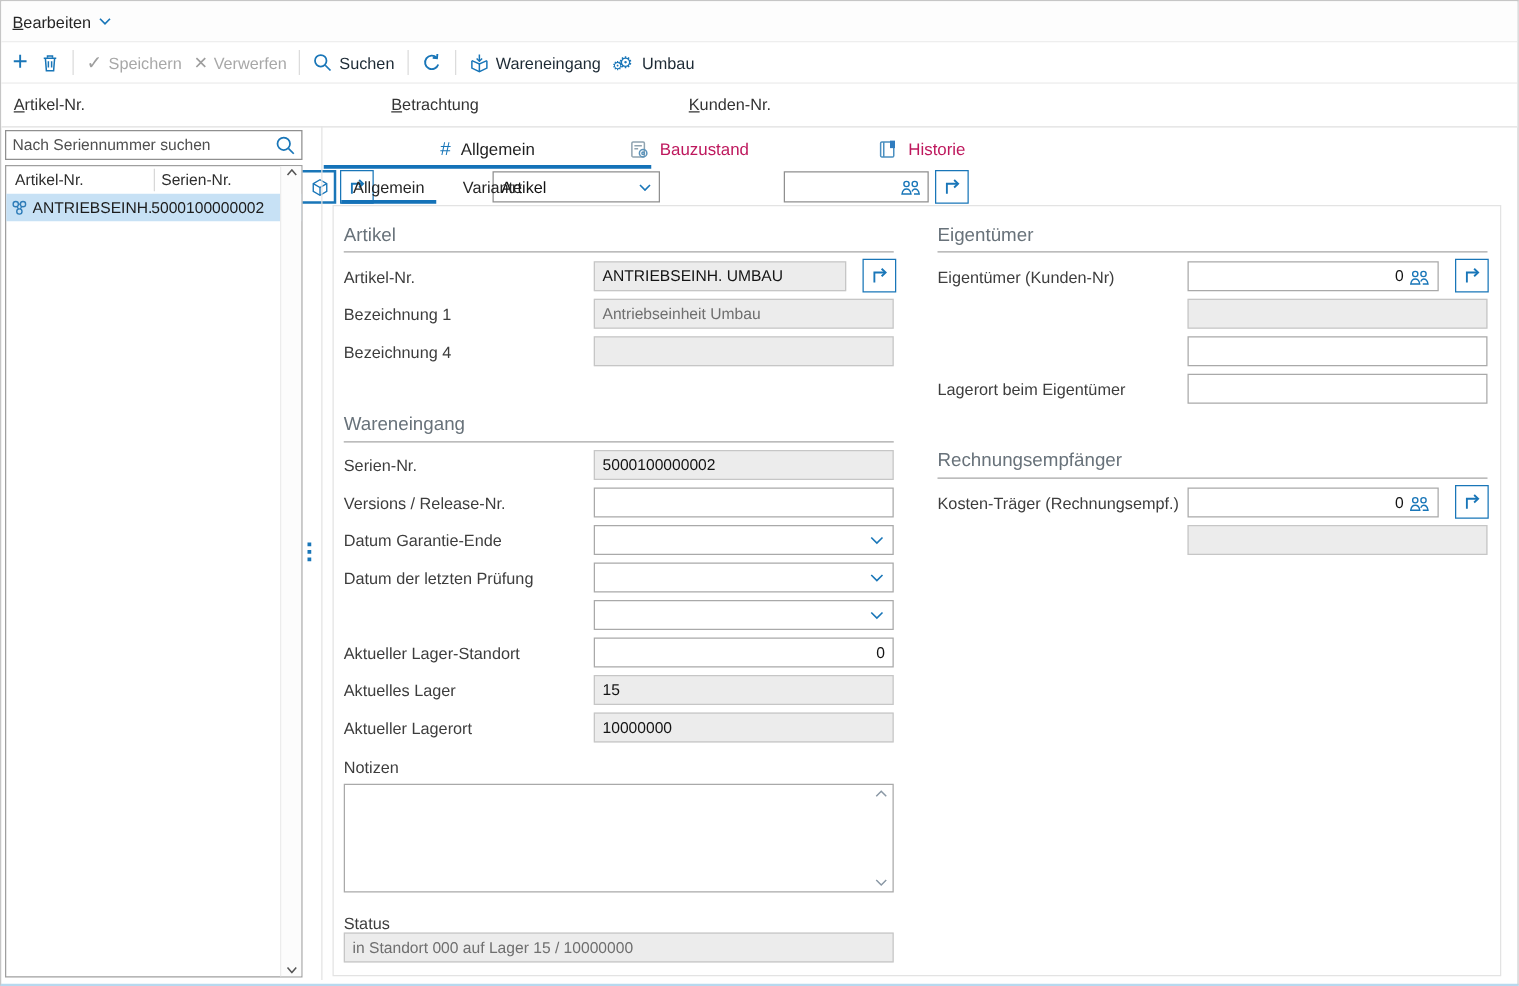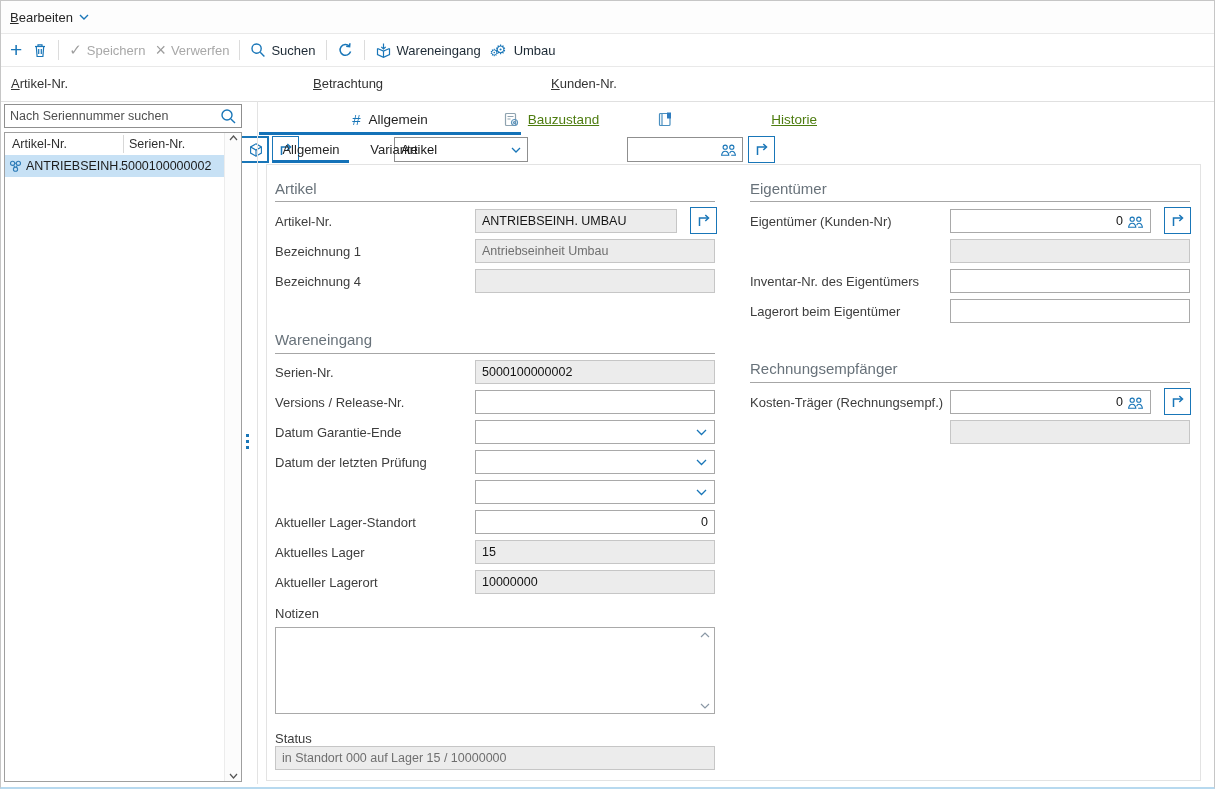--- a/index.html
+++ b/index.html
@@ -48,21 +48,21 @@
   .vscroll{position:absolute;right:0;top:0;bottom:0;width:16px;border-left:1px solid #ececec;background:#fcfcfc;}
   .vscroll .up{position:absolute;top:2px;left:0;right:0;display:flex;justify-content:center;}
   .vscroll .dn{position:absolute;bottom:2px;left:0;right:0;display:flex;justify-content:center;}
   .splitter{position:absolute;left:245px;top:433px;display:flex;flex-direction:column;gap:3px;}
   .splitter i{width:3px;height:3px;background:#1976b8;display:block;}
 
   
   .main-sep{position:absolute;left:256px;top:100px;width:1px;height:683px;background:#e3e3e3;}
   .mtab{position:absolute;top:104px;height:28px;display:flex;align-items:center;justify-content:center;gap:8px;font-size:13.5px;cursor:default;}
   .mtab.active{color:#1f1f1f;}
-  .mtab.inactive{color:#4d7c0f;text-decoration:underline;}
+  .mtab.inactive{color:#be185d;}
   .mtab .hash{color:#1976b8;font-size:15px;font-weight:400;}
   .mtab-underline{position:absolute;left:258px;top:131px;width:262px;height:3px;background:#1472b8;}
   .stab{position:absolute;top:138px;height:21px;display:flex;align-items:center;justify-content:center;font-size:13px;color:#262626;cursor:default;}
   .stab-underline{position:absolute;left:272px;top:159px;width:76px;height:3px;background:#1472b8;}
 
   
   .panel{position:absolute;left:265px;top:163px;width:935px;height:617px;border:1px solid #e3e3e3;box-sizing:border-box;background:#fff;}
   .sec-title{position:absolute;font-size:15px;color:#68727a;}
   .sec-rule{position:absolute;height:1px;background:#a6a6a6;width:440px;}
   .flabel{position:absolute;height:24px;display:flex;align-items:center;font-size:13px;color:#3d3d3d;white-space:nowrap;}
@@ -265,21 +265,21 @@
     <svg width="17" height="17" viewBox="0 0 17 17">
         <g fill="none" stroke="#8fa3b0" stroke-width="1.2">
           <rect x="2.5" y="2.5" width="10" height="12" rx="1"></rect>
           <path d="M4.5 5.5h6M4.5 8h3"></path>
           <circle cx="11.5" cy="11.5" r="3" stroke="#5b93bb"></circle>
           <circle cx="11.5" cy="11.5" r="1" stroke="#5b93bb"></circle>
         </g>
       </svg>
     <span>Bauzustand</span>
   </div>
-  <div class="mtab inactive" style="left:656px;width:160px;justify-content:space-between;">
+  <div class="mtab inactive" style="left:656px;width:160px;">
     <svg width="17" height="17" viewBox="0 0 17 17">
         <g fill="none" stroke="#4a8fc0" stroke-width="1.2">
           <rect x="2.5" y="2.5" width="10.5" height="12" rx="1"></rect>
           <path d="M5 2.5v12"></path>
         </g>
         <rect x="10" y="1.5" width="4" height="6" fill="#2f7cbf"></rect>
       </svg>
     <span>Historie</span>
   </div>
 
@@ -415,21 +415,20 @@
           <g fill="none" stroke="#1976b8" stroke-width="1.5">
             <polyline points="3.5,13 3.5,5 12,5"></polyline>
             <polyline points="9.3,2 12.5,5 9.3,8"></polyline>
           </g>
         </svg>
     </div>
     <div class="fld ro" style="left:683px;top:74px;width:240px;">
         <span class="val"></span>
       </div>
 
-    <div class="flabel" style="left:483px;top:104px;">Inventar-Nr. des Eigentümers</div>
     <div class="fld" style="left:683px;top:104px;width:240px;">
         <span class="val"></span>
       </div>
 
     <div class="flabel" style="left:483px;top:134px;">Lagerort beim Eigentümer</div>
     <div class="fld" style="left:683px;top:134px;width:240px;">
         <span class="val"></span>
       </div>
 
     <div class="sec-title" style="left:483px;top:195px;">Rechnungsempfänger</div>

